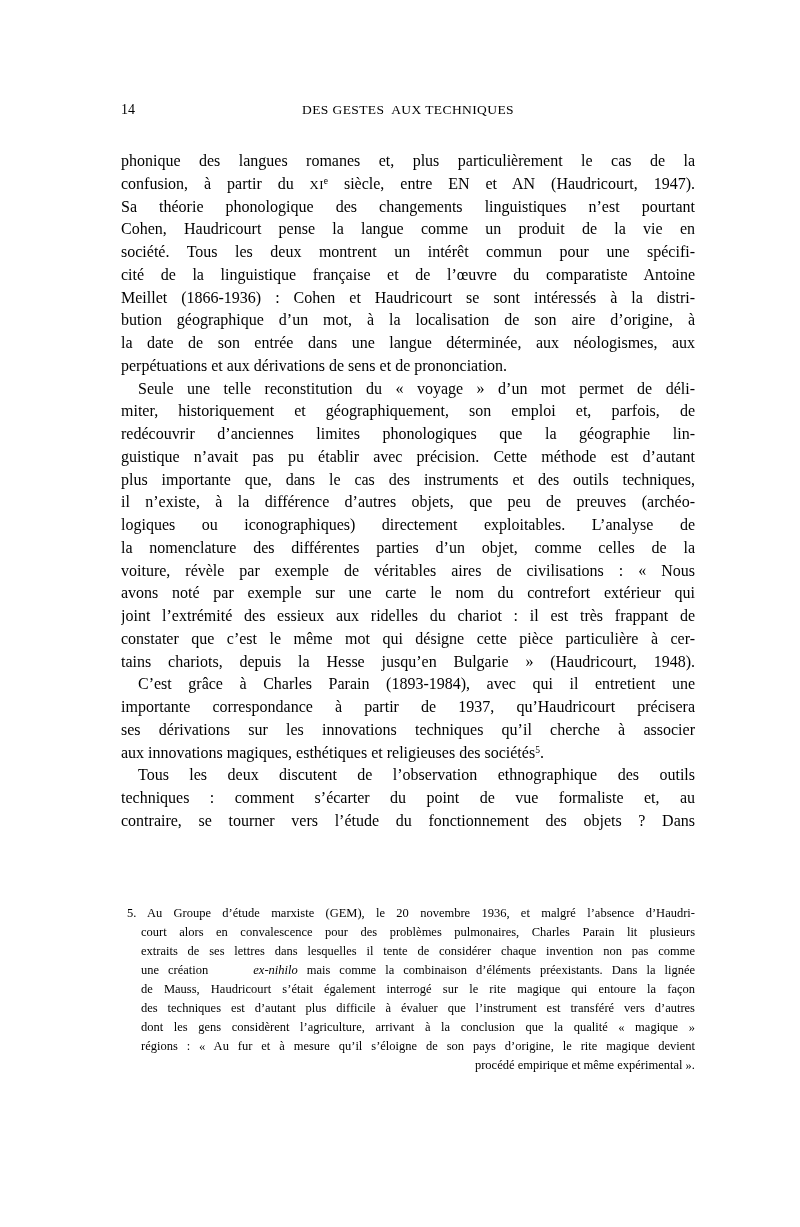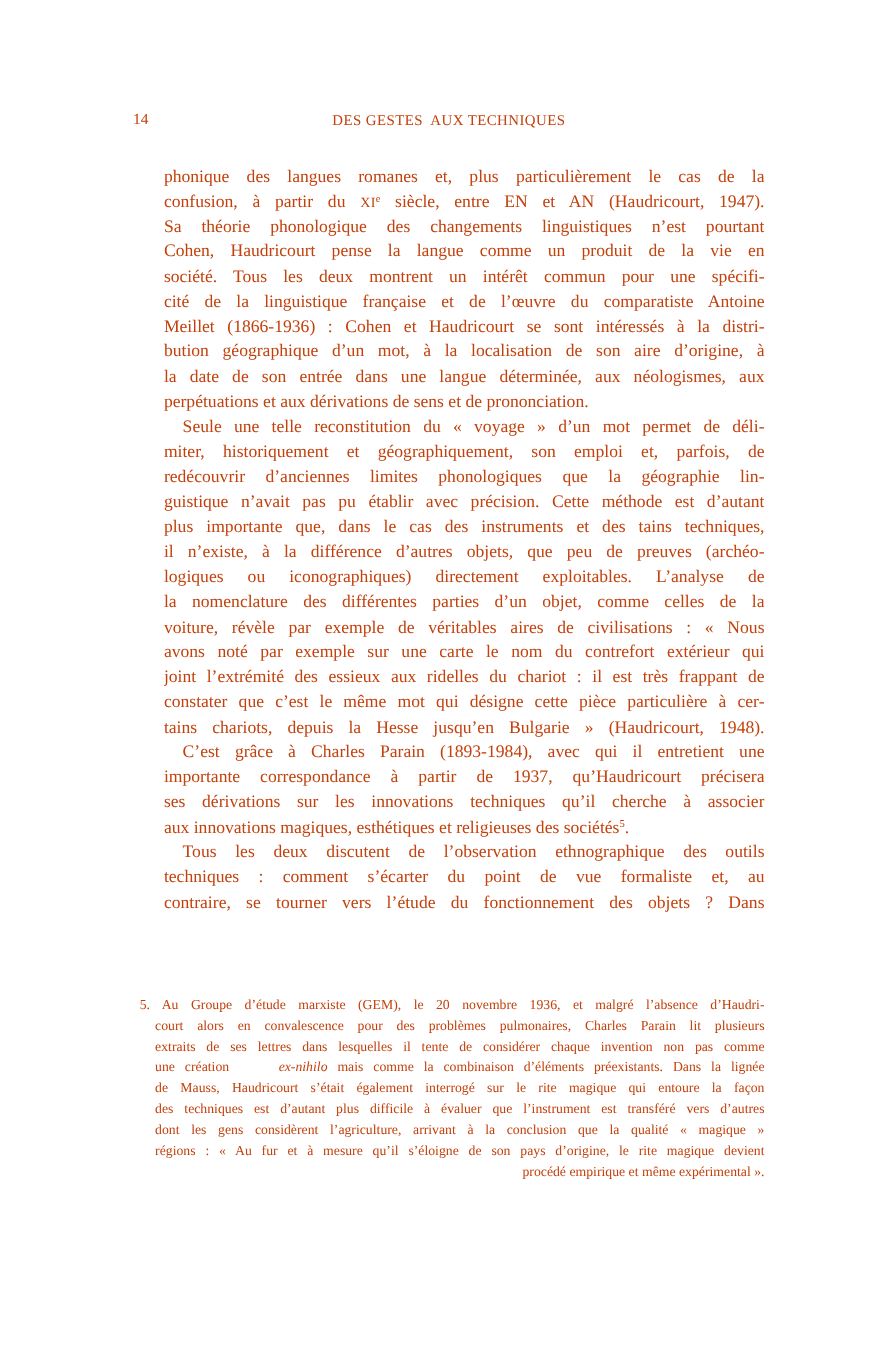--- a/index.html
+++ b/index.html
@@ -33,21 +33,20 @@
   .bodytext {
     position: absolute;
     top: 150px; left: 121px; width: 574px;
     font-size: 16px;
   }
   .para { margin: 0; }
   .line {
     height: 22.75px; line-height: 22.75px;
     text-align: justify;
     overflow: hidden;
-    margin-left: 28px;
   }
   .line::after {
     content: ""; display: inline-block; width: 100%; height: 0;
   }
   .line.lastline { text-align: left; }
   .line.lastline::after { content: none; }
   .line.firstline.indented { text-indent: 17px; }
   em { font-style: italic; margin-left: 36px; }
   sup { font-size: 0.6em; line-height: 0; vertical-align: 0.5em; }
   .sc { font-size: 0.8em; letter-spacing: 0.3px; }
@@ -65,21 +64,21 @@
   .fn-line::after {
     content: ""; display: inline-block; width: 100%; height: 0;
   }
   .fn-line.firstline { text-indent: -14px; }
   .fn-line.lastline { text-align: right; }
   .fn-line.lastline::after { content: none; }
 </style>
 </head>
 <body>
 
-<div class="page" style="color: #c2410c; background: rgb(255, 255, 255);">
+<div class="page" style="color: #000000; background: rgb(255, 255, 255);">
   <header class="running-head">
     <span class="folio">14</span>
     <span class="rtitle">DES GESTES&nbsp; AUX TECHNIQUES</span>
   </header>
   <main class="bodytext">
       <div class="para">
         <div class="line firstline">phonique des langues romanes et, plus particulièrement le cas de la</div>
         <div class="line">confusion, à partir du <span class="sc">XI</span><sup>e</sup> siècle, entre EN et AN (Haudricourt, 1947).</div>
         <div class="line">Sa théorie phonologique des changements linguistiques n’est pourtant</div>
         <div class="line">Cohen, Haudricourt pense la langue comme un produit de la vie en</div>
@@ -88,21 +87,21 @@
         <div class="line">Meillet (1866-1936) : Cohen et Haudricourt se sont intéressés à la distri-</div>
         <div class="line">bution géographique d’un mot, à la localisation de son aire d’origine, à</div>
         <div class="line">la date de son entrée dans une langue déterminée, aux néologismes, aux</div>
         <div class="line lastline">perpétuations et aux dérivations de sens et de prononciation.</div>
       </div>
       <div class="para">
         <div class="line firstline indented">Seule une telle reconstitution du « voyage » d’un mot permet de déli-</div>
         <div class="line">miter, historiquement et géographiquement, son emploi et, parfois, de</div>
         <div class="line">redécouvrir d’anciennes limites phonologiques que la géographie lin-</div>
         <div class="line">guistique n’avait pas pu établir avec précision. Cette méthode est d’autant</div>
-        <div class="line">plus importante que, dans le cas des instruments et des tains techniques,</div>
+        <div class="line">plus importante que, dans le cas des instruments et des outils techniques,</div>
         <div class="line">il n’existe, à la différence d’autres objets, que peu de preuves (archéo-</div>
         <div class="line">logiques ou iconographiques) directement exploitables. L’analyse de</div>
         <div class="line">la nomenclature des différentes parties d’un objet, comme celles de la</div>
         <div class="line">voiture, révèle par exemple de véritables aires de civilisations : « Nous</div>
         <div class="line">avons noté par exemple sur une carte le nom du contrefort extérieur qui</div>
         <div class="line">joint l’extrémité des essieux aux ridelles du chariot : il est très frappant de</div>
         <div class="line">constater que c’est le même mot qui désigne cette pièce particulière à cer-</div>
         <div class="line">tains chariots, depuis la Hesse jusqu’en Bulgarie » (Haudricourt, 1948).</div>
       </div>
       <div class="para">

